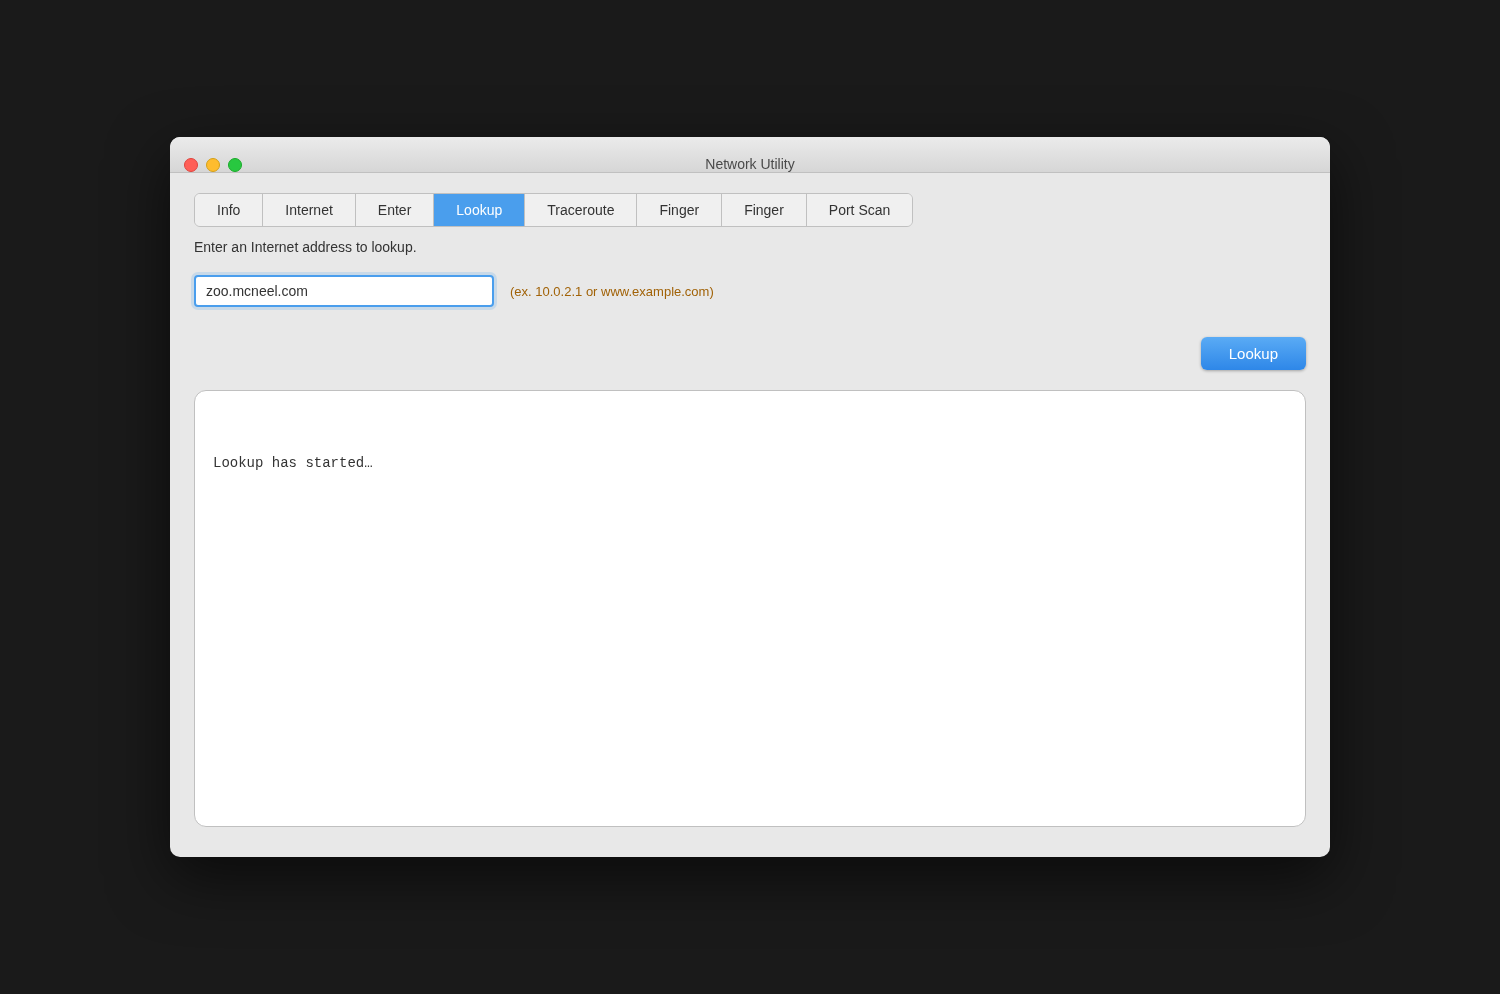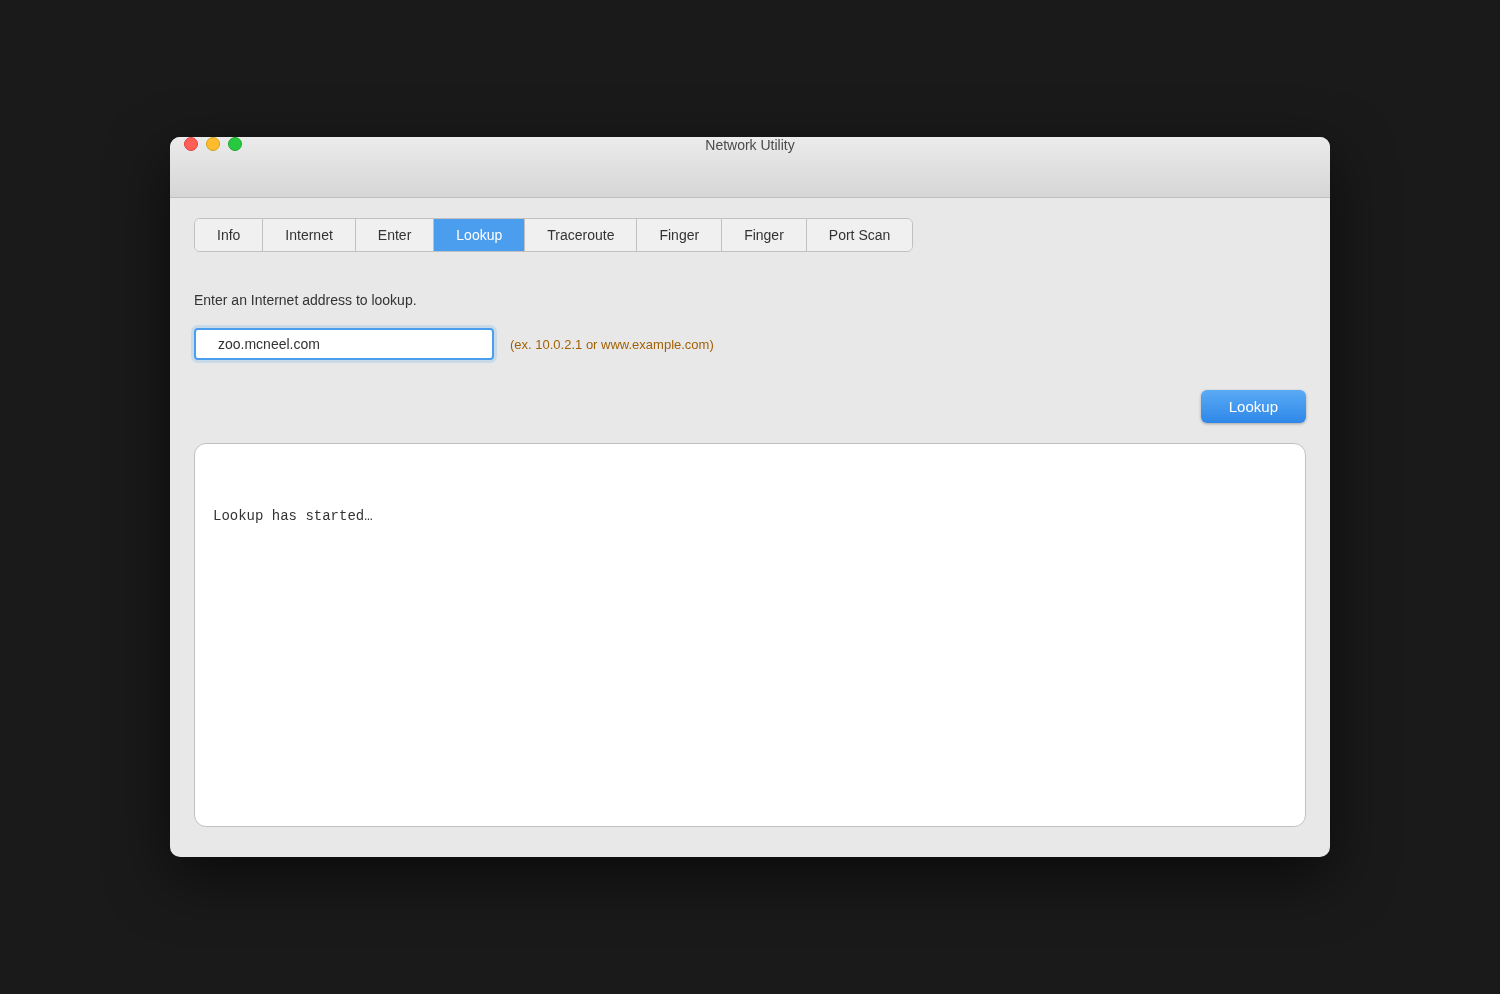--- a/index.html
+++ b/index.html
@@ -25,23 +25,23 @@
       border-radius: 10px;
       box-shadow: 0 20px 60px rgba(0,0,0,0.6);
       overflow: hidden;
       display: flex;
       flex-direction: column;
     }
 
     .titlebar {
       background: linear-gradient(to bottom, #ebebeb, #d6d6d6);
       border-bottom: 1px solid #c0c0c0;
-      height: 61px;
-      display: flex;
-      align-items: flex-start;
+      height: 36px;
+      display: flex;
+      align-items: flex-end;
       padding: 0 14px;
       position: relative;
     }
 
     .traffic-lights {
       display: flex;
       gap: 8px;
     }
 
     .traffic-light {
@@ -78,21 +78,21 @@
     .content {
       padding: 20px 24px 30px;
       flex: 1;
       display: flex;
       flex-direction: column;
     }
 
     .tabs {
       display: flex;
       gap: 0;
-      margin-bottom: 40px;
+      margin-bottom: 12px;
       border: 1px solid #c0c0c0;
       border-radius: 6px;
       overflow: hidden;
       width: fit-content;
     }
 
     .tab {
       padding: 8px 22px;
       font-size: 14px;
       color: #333;
@@ -121,21 +121,21 @@
 
     .address-row {
       display: flex;
       align-items: center;
       gap: 16px;
       margin-bottom: 30px;
     }
 
     .address-input {
       width: 300px;
-      padding: 6px 22px;
+      padding: 6px 10px;
       font-size: 14px;
       border: 2px solid #4a9eed;
       border-radius: 4px;
       background: white;
       outline: none;
       color: #333;
       box-shadow: 0 0 0 3px rgba(74, 158, 237, 0.2);
     }
 
     .address-hint {

